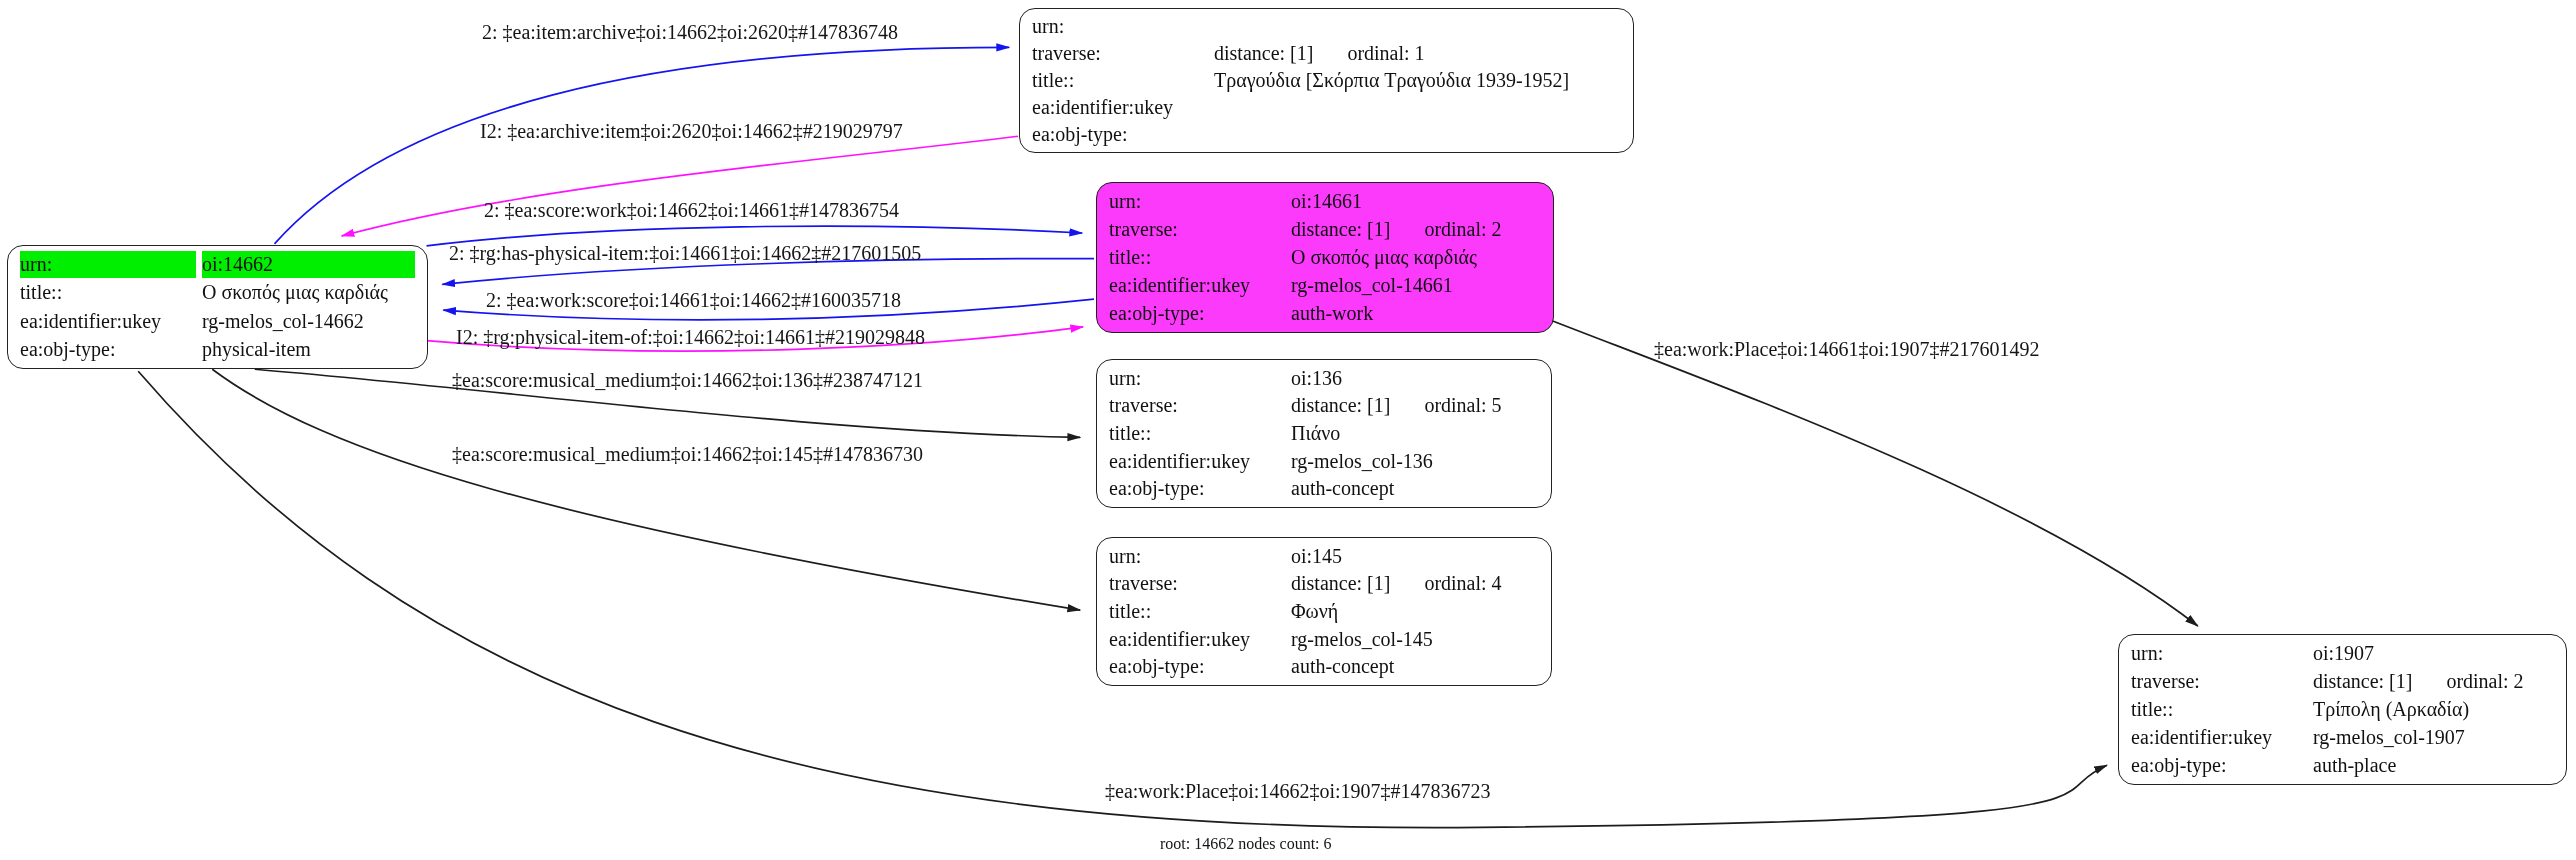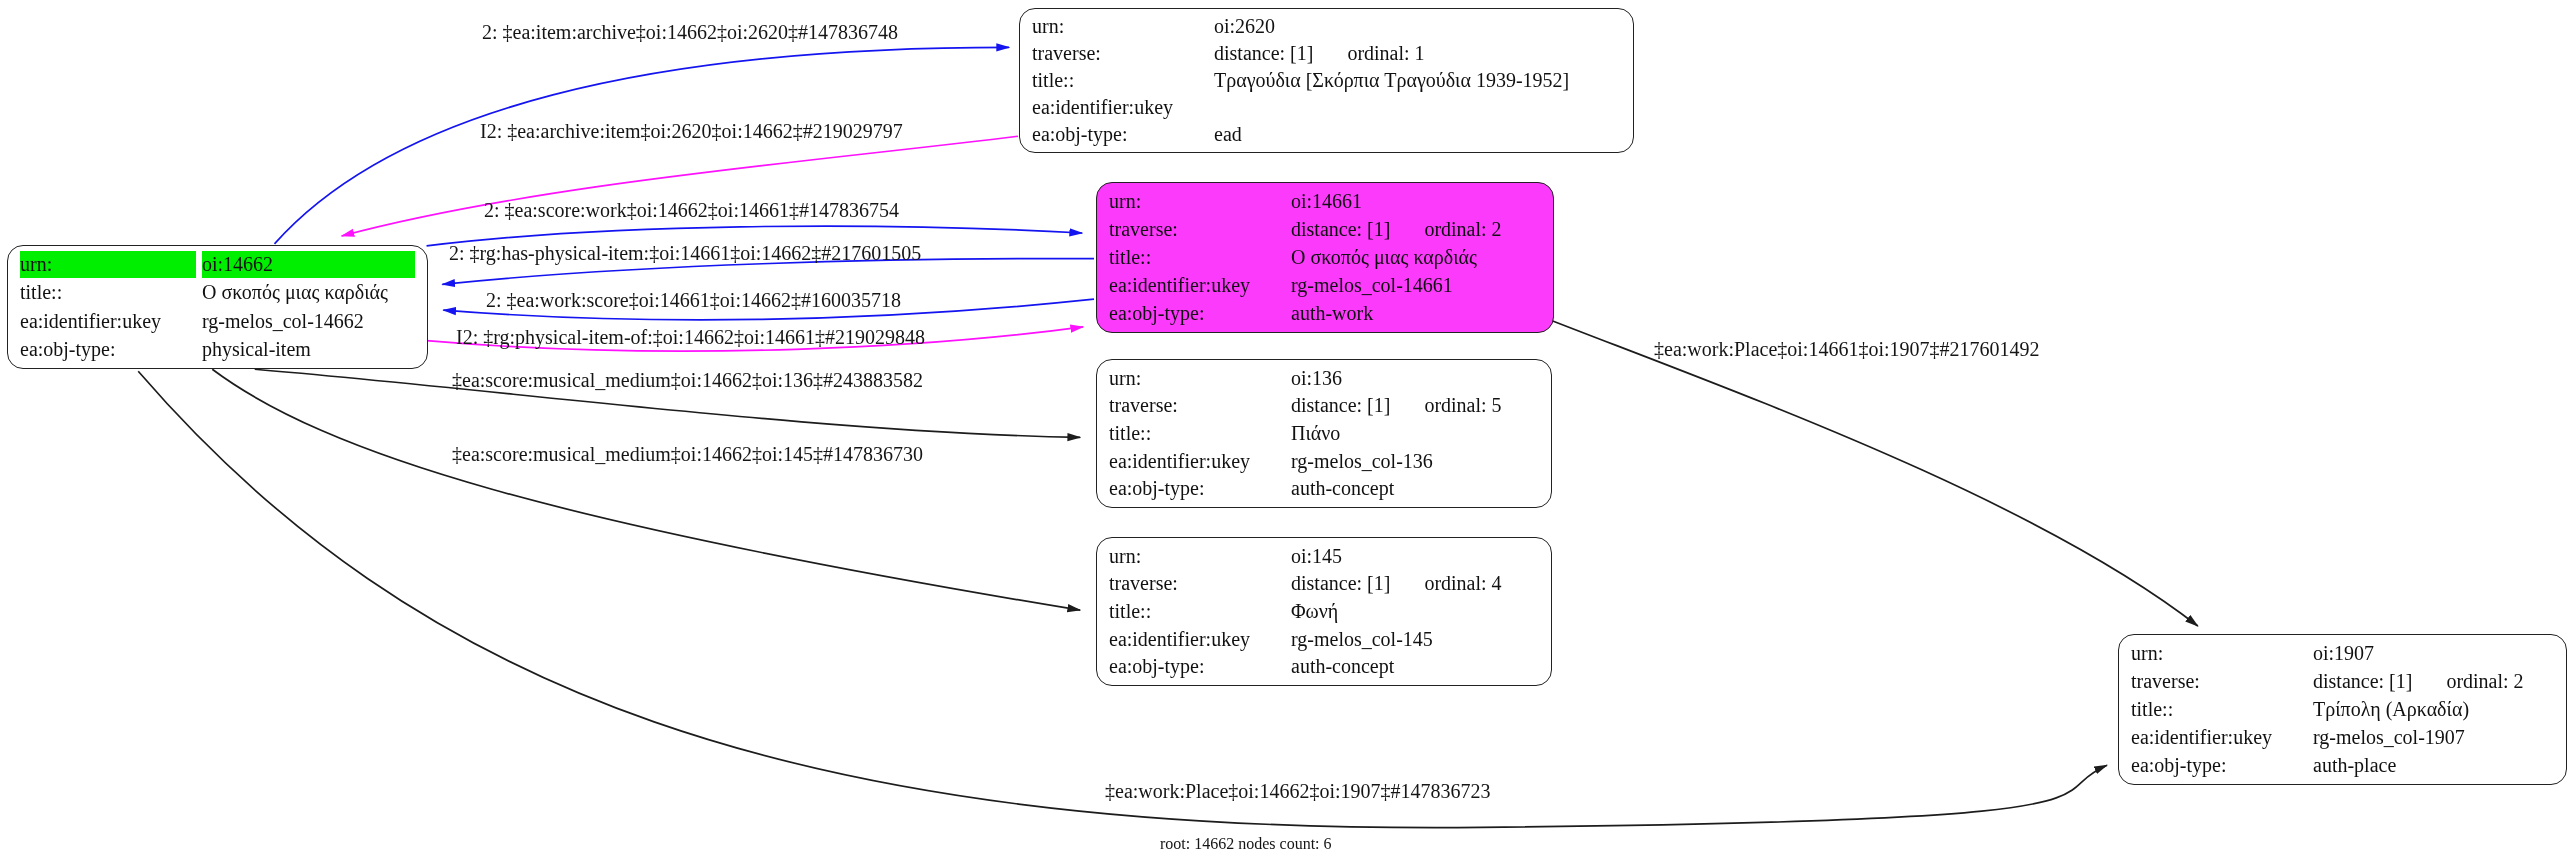--- a/index.html
+++ b/index.html
@@ -77,21 +77,21 @@
     <path class="edge black" d="M1570,324 C1760,398 2060,505 2226,634" marker-end="url(#arr-black)"></path>
     <path class="edge black" d="M140,376 C420,700 800,845 1500,838 S2062,806 2134,775" marker-end="url(#arr-black)"></path>
   </svg>
 
   <div class="edge-label" style="left:482px;top:21px">2: ‡ea:item:archive‡oi:14662‡oi:2620‡#147836748</div>
   <div class="edge-label" style="left:480px;top:120px">I2: ‡ea:archive:item‡oi:2620‡oi:14662‡#219029797</div>
   <div class="edge-label" style="left:484px;top:199px">2: ‡ea:score:work‡oi:14662‡oi:14661‡#147836754</div>
   <div class="edge-label" style="left:449px;top:242px">2: ‡rg:has-physical-item:‡oi:14661‡oi:14662‡#217601505</div>
   <div class="edge-label" style="left:486px;top:289px">2: ‡ea:work:score‡oi:14661‡oi:14662‡#160035718</div>
   <div class="edge-label" style="left:456px;top:326px">I2: ‡rg:physical-item-of:‡oi:14662‡oi:14661‡#219029848</div>
-  <div class="edge-label" style="left:452px;top:369px">‡ea:score:musical_medium‡oi:14662‡oi:136‡#243883582</div>
+  <div class="edge-label" style="left:452px;top:369px">‡ea:score:musical_medium‡oi:14662‡oi:136‡#238747121</div>
   <div class="edge-label" style="left:452px;top:443px">‡ea:score:musical_medium‡oi:14662‡oi:145‡#147836730</div>
   <div class="edge-label" style="left:1654px;top:338px">‡ea:work:Place‡oi:14661‡oi:1907‡#217601492</div>
   <div class="edge-label" style="left:1105px;top:780px">‡ea:work:Place‡oi:14662‡oi:1907‡#147836723</div>
 
   <div class="node" style="left:7px;top:245px;width:421px;height:124px">
     <div class="row">
       <span class="k hl">urn:</span>
       <span class="v hl">oi:14662</span>
     </div>
     <div class="row">
@@ -104,39 +104,37 @@
     </div>
     <div class="row">
       <span class="k">ea:obj-type:</span>
       <span class="v">physical-item</span>
     </div>
   </div>
 
   <div class="node" style="left:1019px;top:8px;width:615px;height:145px">
     <div class="row">
       <span class="k">urn:</span>
-      <span class="v">oi:2620</span>
     </div>
     <div class="row">
       <span class="k">traverse:</span>
       <span class="v">
           <span>distance: [1]</span>
           <span class="v2">ordinal: 1</span>
         </span>
     </div>
     <div class="row">
       <span class="k">title::</span>
       <span class="v">Τραγούδια [Σκόρπια Τραγούδια 1939-1952]</span>
     </div>
     <div class="row">
       <span class="k">ea:identifier:ukey</span>
     </div>
     <div class="row">
       <span class="k">ea:obj-type:</span>
-      <span class="v">ead</span>
     </div>
   </div>
 
   <div class="node magenta" style="left:1096px;top:182px;width:458px;height:151px">
     <div class="row">
       <span class="k">urn:</span>
       <span class="v">oi:14661</span>
     </div>
     <div class="row">
       <span class="k">traverse:</span>

